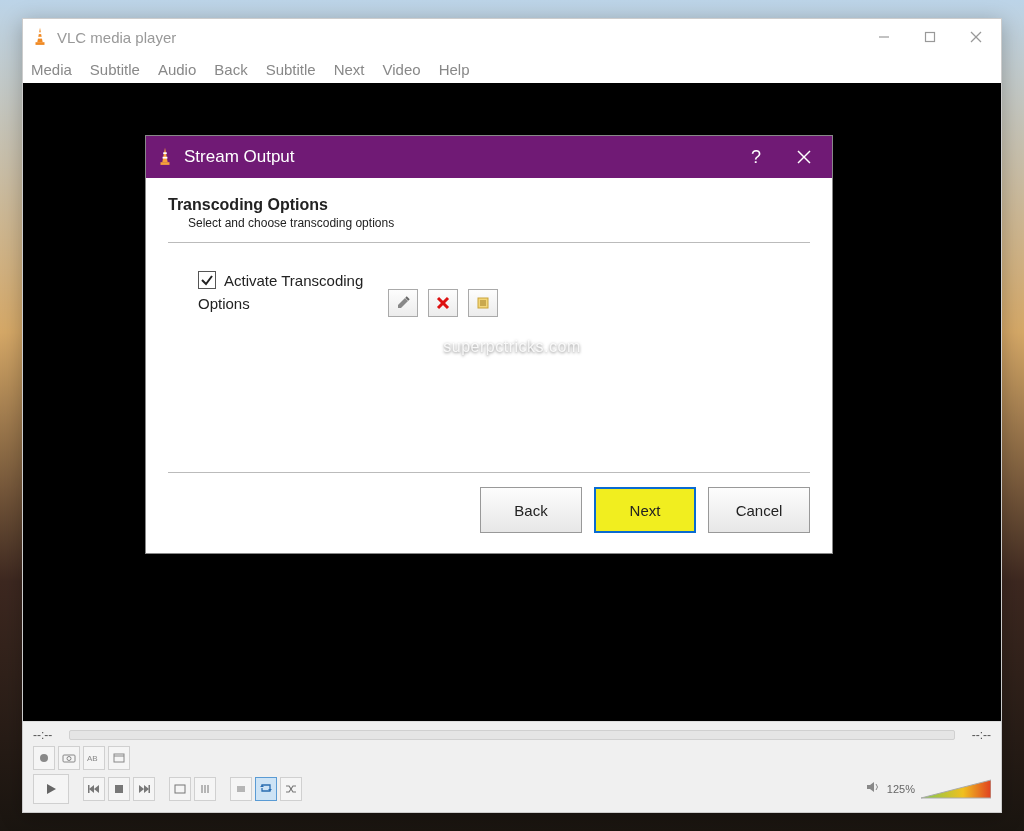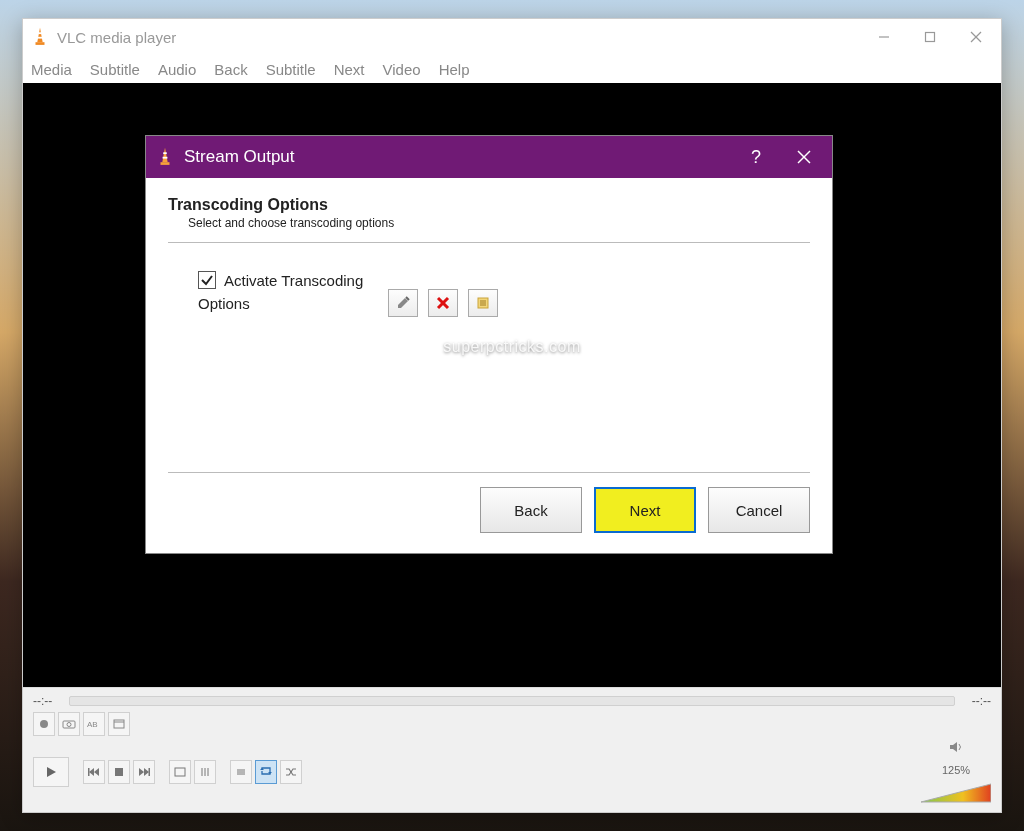--- a/index.html
+++ b/index.html
@@ -94,21 +94,20 @@
     color: #666;
     font-size: 12px;
   }
   .tb-btn.play { width: 36px; height: 30px; }
   .tb-sep { width: 8px; }
   .vol-area {
     margin-left: auto;
     display: flex;
     align-items: center;
     gap: 6px;
-    flex-direction: column;
   }
   .vol-pct { font-size: 11px; color: #666; }
   .vol-triangle {
     width: 70px;
     height: 22px;
     position: relative;
   }
   .vol-triangle svg { width: 100%; height: 100%; }
 
   

